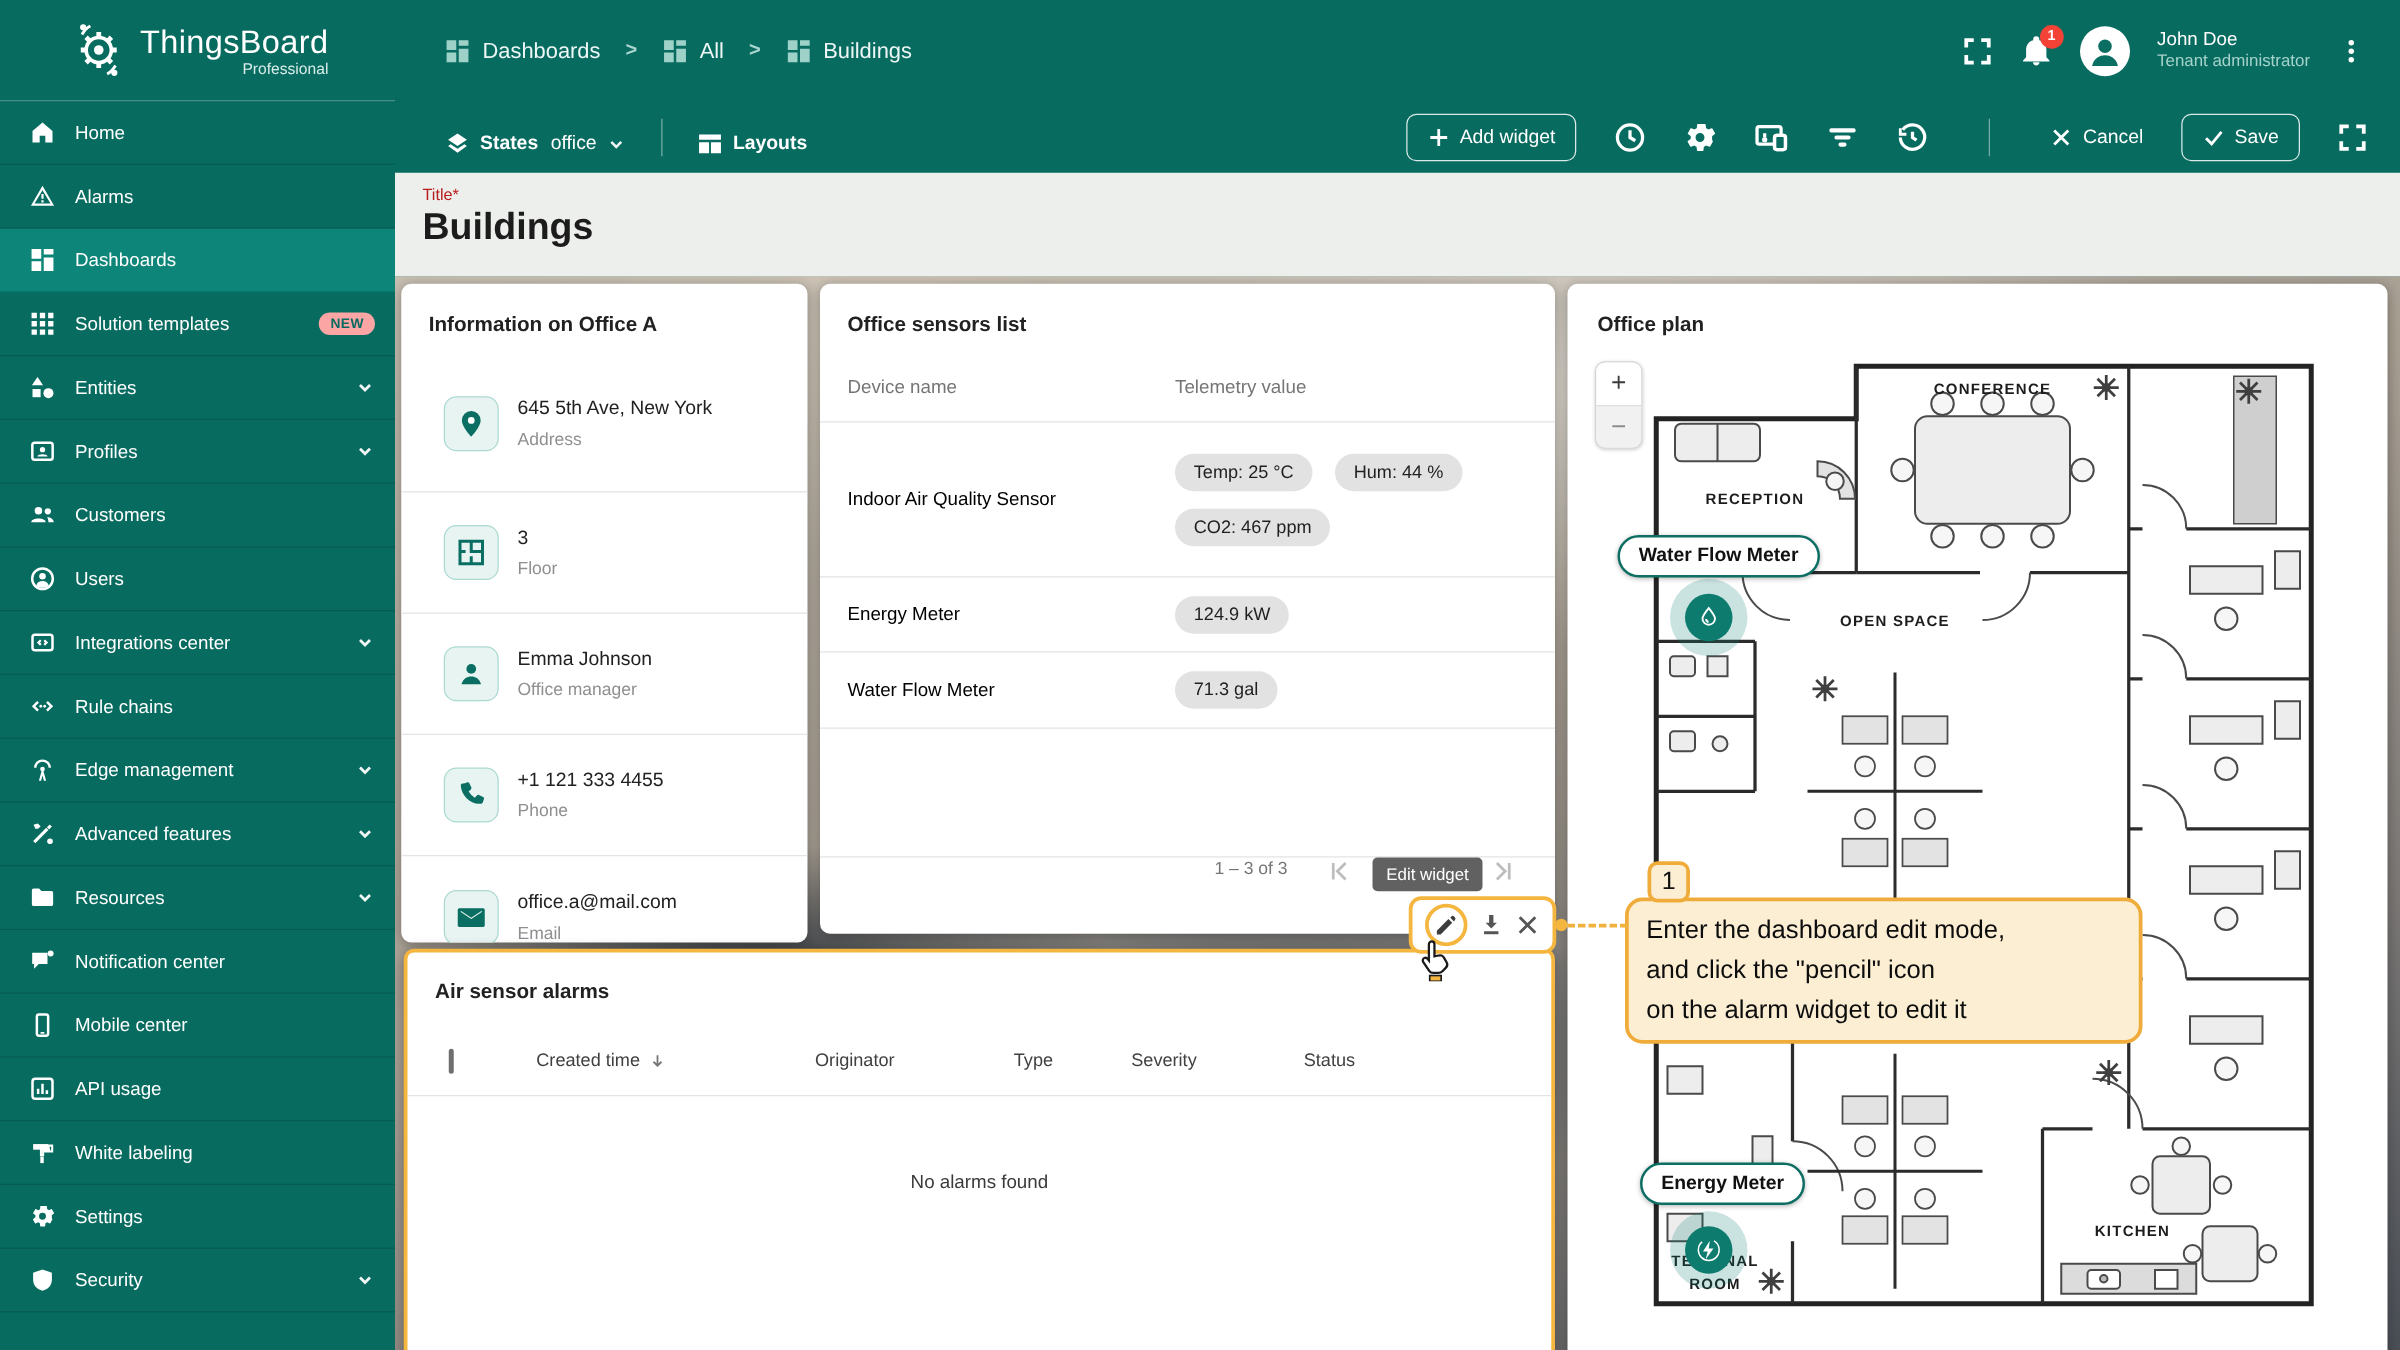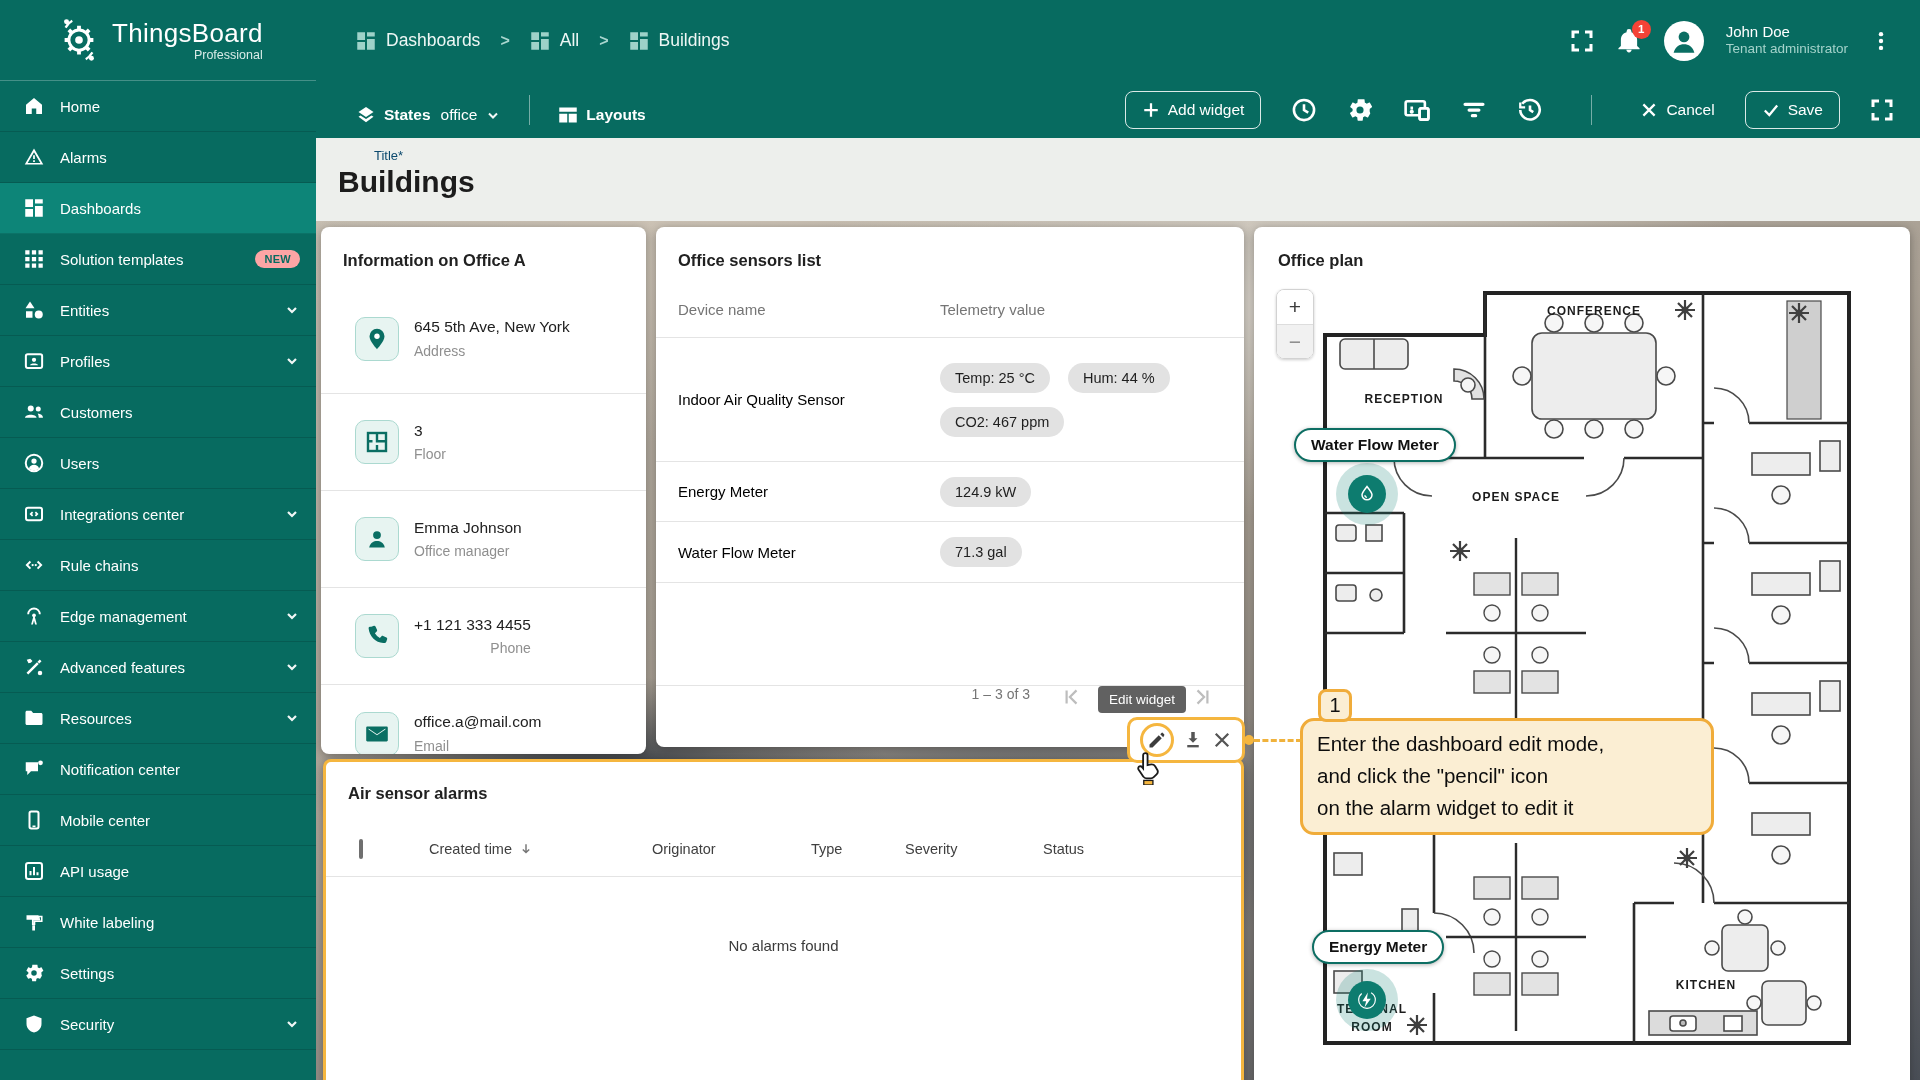--- a/index.html
+++ b/index.html
@@ -41,21 +41,21 @@
   .vdiv { width:1px; height:30px; background:rgba(255,255,255,.45); margin:0 18px; }
   .tb-right { margin-left:auto; display:flex; align-items:center; gap:30px; padding-right:26px; }
   .btn-outline { display:flex; align-items:center; gap:8px; border:1px solid rgba(255,255,255,.85);
     border-radius:8px; height:38px; padding:0 16px; font-size:15.5px; font-weight:500; cursor:pointer; }
   .tb-icon-btn { display:flex; align-items:center; justify-content:center; cursor:pointer; }
   .txt-btn { display:flex; align-items:center; gap:8px; font-size:15.5px; font-weight:500; cursor:pointer; }
 
   
   .titlebar { position:absolute; left:316px; top:138px; width:1604px; height:83px; background:#edefec;
     padding:10px 0 0 22px; z-index:20; }
-  .title-label { font-size:13px; color:#0c4a6e;margin-left:36px; }
+  .title-label { font-size:13px; color:#b91c1c; }
   .title-main { font-size:30px; font-weight:700; color:#1c1c1c; margin-top:2px; }
 
   
   .sidebar { position:absolute; left:0; top:81px; width:316px; height:999px; background:#076b60; z-index:28; }
   .nav-item { height:51px; display:flex; align-items:center; padding:0 16px 0 24px; gap:16px;
     color:#fff; cursor:pointer; border-bottom:1px solid rgba(0,0,0,.14); }
   .nav-item.active { background:#0d8578; }
   .nav-label { font-size:15px; font-weight:500; flex:1; white-space:nowrap; }
   .si { width:20px; height:20px; flex:none; }
   .new-badge { background:#fca5a5; color:#076b60; font-size:11px; font-weight:700; border-radius:10px;
@@ -508,21 +508,21 @@
             <svg width="24" height="24" viewBox="0 0 16 16" fill="#0a6e63">
                 <circle cx="8" cy="5.4" r="2.6"></circle>
                 <path d="M2.8 13.6c.7-3 3-4.2 5.2-4.2s4.5 1.2 5.2 4.2z"></path>
               </svg>
           </span>
           <div>
               <div class="info-val">Emma Johnson</div>
                <div class="info-lab">Office manager</div>
             </div>
         </div>
-        <div class="info-row" style="height:97px;text-align:right;">
+        <div class="info-row" style="height:97px;">
           <span class="tile">
             <svg width="24" height="24" viewBox="0 0 16 16" fill="#0a6e63">
                 <path d="M4.2 1.8 6 1.2c.4-.1.8.1 1 .5l1 2.2c.2.4.1.8-.2 1.1L6.6 6.1a9.8 9.8 0 0 0 3.3 3.3l1.1-1.2c.3-.3.7-.4 1.1-.2l2.2 1c.4.2.6.6.5 1l-.6 1.8c-.2.5-.6.8-1.1.8C7.6 13.2 2.8 8.4 2.4 2.9c0-.5.3-1 .8-1.1z"></path>
               </svg>
           </span>
           <div>
               <div class="info-val">+1 121 333 4455</div>
                <div class="info-lab">Phone</div>
             </div>
         </div>

